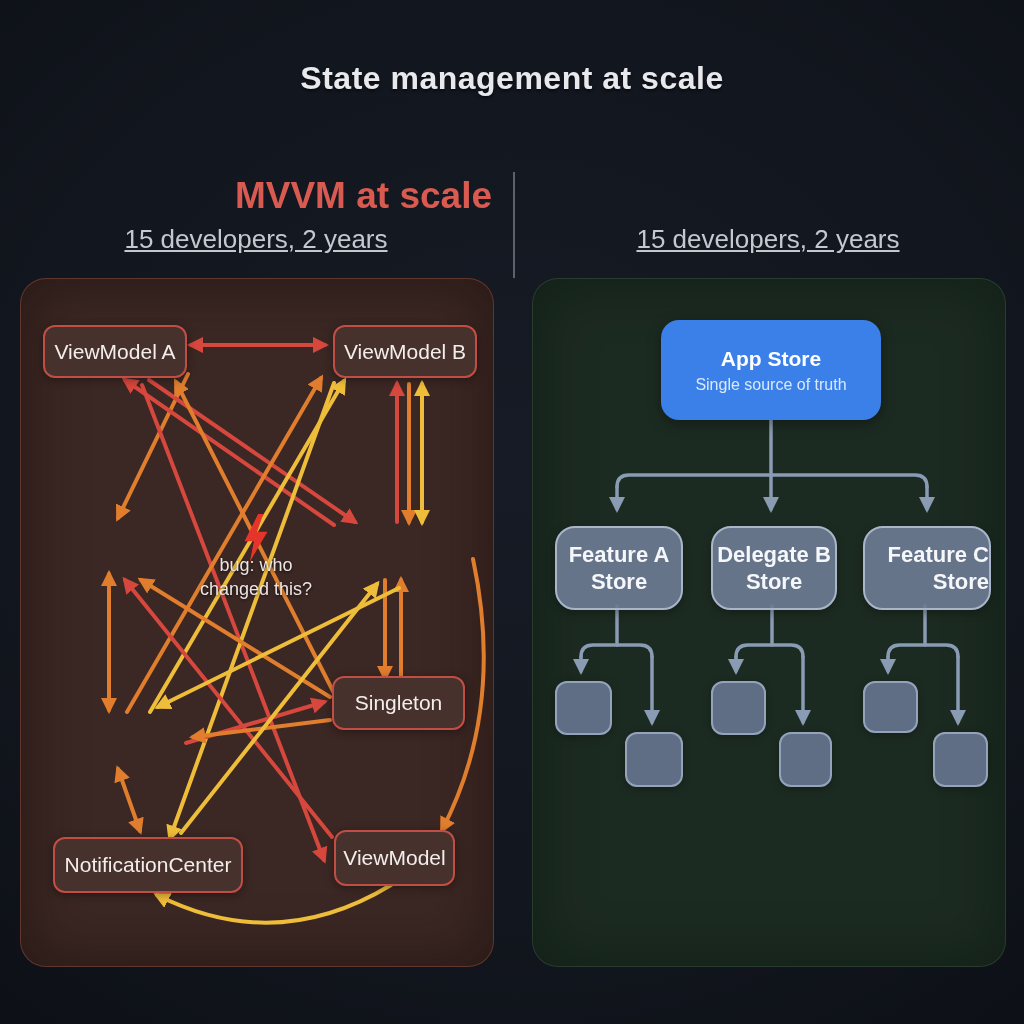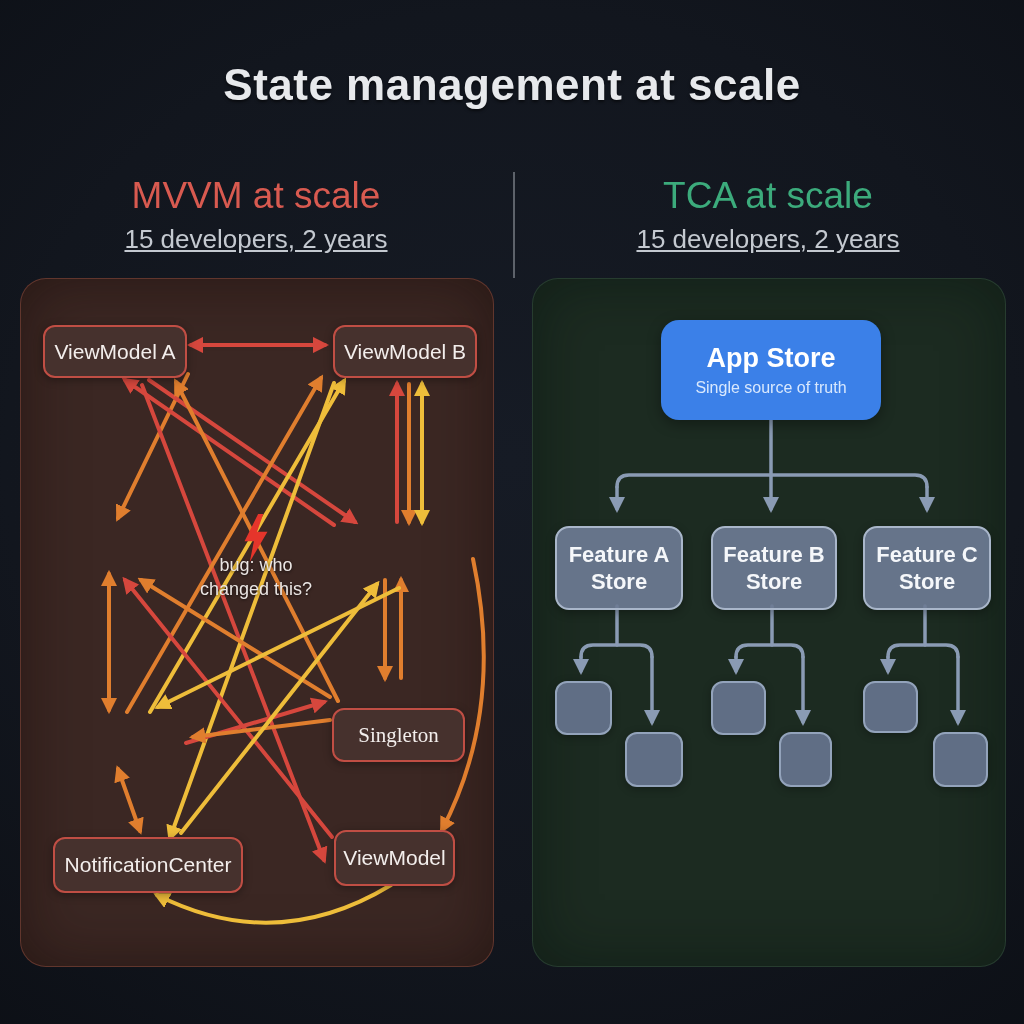--- a/index.html
+++ b/index.html
@@ -3,24 +3,24 @@
 <meta charset="utf-8">
 <style>
   html,body{margin:0;padding:0;background:#0d1117;}
   .stage{
     position:relative;width:1024px;height:1024px;overflow:hidden;
     font-family:"Liberation Sans","DejaVu Sans",sans-serif;
     background:radial-gradient(ellipse 90% 80% at 50% 45%, #161b25 0%, #12161e 55%, #0b0e14 100%);
   }
   .page-title{
     position:absolute;left:0;top:60px;width:1024px;text-align:center;
-    font-size:44px;font-weight:700;color:#e7e9ec;letter-spacing:.5px;
+    font-size:32px;font-weight:700;color:#e7e9ec;letter-spacing:.5px;
     text-shadow:0 2px 3px rgba(0,0,0,.55);
   }
-  .col-head{position:absolute;width:472px;text-align:center;font-size:37px;font-weight:400;}
+  .col-head{position:absolute;width:472px;text-align:right;font-size:37px;font-weight:700;}
   .col-head.mvvm{left:20px;top:175px;color:#d85a50;}
   .col-head.tca{left:532px;top:175px;color:#3cab7c;}
   .col-sub{position:absolute;width:472px;text-align:center;font-size:26px;color:#c4c9d0;text-decoration:underline;}
   .col-sub.mvvm{left:20px;top:224px;}
   .col-sub.tca{left:532px;top:224px;}
   .divider{position:absolute;left:513px;top:172px;width:2px;height:106px;background:#5d626a;}
 
   
   .panel{position:absolute;top:278px;width:472px;height:687px;border-radius:26px;}
   .panel.mvvm{left:20px;background:#3b2723;border:1px solid rgba(196,92,72,.28);
@@ -32,49 +32,49 @@
     position:absolute;display:flex;align-items:center;justify-content:center;
     background:#46312d;border:2px solid #c04e44;border-radius:12px;
     color:#f3eeec;font-size:21px;box-shadow:0 2px 8px rgba(0,0,0,.35);
     z-index:2;
   }
   .mnode.vma{left:22px;top:46px;width:140px;height:49px;}
   .mnode.vmb{left:312px;top:46px;width:140px;height:49px;}
   .mnode.vme{left:20px;top:243px;width:140px;height:48px;}
   .mnode.vmc{left:318px;top:248px;width:132px;height:47px;}
   .mnode.ud{left:25px;top:435px;width:138px;height:50px;}
-  .mnode.sg{left:311px;top:429px;width:129px;height:50px;font-family:Liberation Serif, serif;}
+  .mnode.sg{left:311px;top:397px;width:129px;height:50px;}
   .mnode.nc{left:32px;top:558px;width:186px;height:52px;}
   .mnode.dg{left:313px;top:551px;width:117px;height:52px;}
   .edge{fill:none;stroke-width:4;stroke-linecap:round;}
   .edge.red{stroke:#d6473d;} .edge.orange{stroke:#e07e2e;} .edge.yellow{stroke:#eebd3a;}
   .bolt{position:absolute;left:222px;top:235px;width:26px;height:48px;z-index:3;}
   .bug-text{
     position:absolute;left:145px;top:274px;width:180px;text-align:center;z-index:3;
     color:#ebe6e4;font-size:18px;line-height:1.35;text-shadow:0 1px 3px rgba(0,0,0,.6);
   }
 
   
   .appstore{
     position:absolute;left:128px;top:41px;width:220px;height:100px;border-radius:18px;
     background:#3b80e8;display:flex;flex-direction:column;align-items:center;justify-content:center;
     gap:5px;box-shadow:0 4px 14px rgba(0,0,0,.35);z-index:2;
   }
-  .appstore .t1{color:#ffffff;font-size:27px;font-weight:700;}
+  .appstore .t1{color:#ffffff;font-size:21px;font-weight:700;}
   .appstore .t2{color:#d9e8fd;font-size:16px;}
   .fstore{
-    position:absolute;width:124px;height:80px;border-radius:14px;
+    position:absolute;width:124px;height:80px;border-radius:20px;
     background:rgba(109,123,148,.92);border:2px solid #a9b6ca;
     display:flex;flex-direction:column;align-items:center;justify-content:center;
     color:#f5f7fa;font-size:22px;font-weight:600;line-height:1.25;
     box-shadow:0 3px 10px rgba(0,0,0,.3);z-index:2;
   }
   .fstore.fa{left:22px;top:247px;}
   .fstore.fb{left:178px;top:247px;width:122px;}
-  .fstore.fc{left:330px;top:247px;}
+  .fstore.fc{left:330px;top:247px;align-items:flex-end;}
   .cnode{
     position:absolute;border-radius:12px;background:rgba(100,114,139,.95);
     border:2px solid #93a3bb;box-shadow:0 2px 8px rgba(0,0,0,.3);z-index:2;
   }
   .cnode.a1{left:22px;top:402px;width:53px;height:50px;}
   .cnode.a2{left:92px;top:453px;width:54px;height:51px;}
   .cnode.b1{left:178px;top:402px;width:51px;height:50px;}
   .cnode.b2{left:246px;top:453px;width:49px;height:51px;}
   .cnode.c1{left:330px;top:402px;width:51px;height:48px;}
   .cnode.c2{left:400px;top:453px;width:51px;height:51px;}
@@ -82,21 +82,20 @@
 </style>
 </head>
 <body>
 
 <div class="stage">
 
   <div class="page-title">State management at scale</div>
 
   <div class="col-head mvvm">MVVM at scale</div>
   <div class="col-sub mvvm">15 developers, 2 years</div>
-  <div class="col-head tca">TCA at scale</div>
   <div class="col-sub tca">15 developers, 2 years</div>
   <div class="divider"></div>
 
   <div class="panel mvvm">
     <svg id="mvvm-edges" viewBox="0 0 472 687">
       <defs>
         <marker id="ah-red" viewBox="0 0 10 10" refX="7.5" refY="5" markerWidth="4.1" markerHeight="4.1" orient="auto-start-reverse" markerUnits="strokeWidth">
           <path d="M0 0 L10 5 L0 10 Z" fill="#d6473d"></path>
         </marker>
         <marker id="ah-orange" viewBox="0 0 10 10" refX="7.5" refY="5" markerWidth="4.1" markerHeight="4.1" orient="auto-start-reverse" markerUnits="strokeWidth">
@@ -190,21 +189,21 @@
     <div class="appstore">
       <div class="t1">App Store</div>
       <div class="t2">Single source of truth</div>
     </div>
 
     <div class="fstore fa">
       <span>Feature A</span>
       <span>Store</span>
     </div>
     <div class="fstore fb">
-      <span>Feature B</span>
+      <span>Delegate B</span>
       <span>Store</span>
     </div>
     <div class="fstore fc">
       <span>Feature C</span>
       <span>Store</span>
     </div>
 
     <div class="cnode a1"></div>
     <div class="cnode a2"></div>
     <div class="cnode b1"></div>

